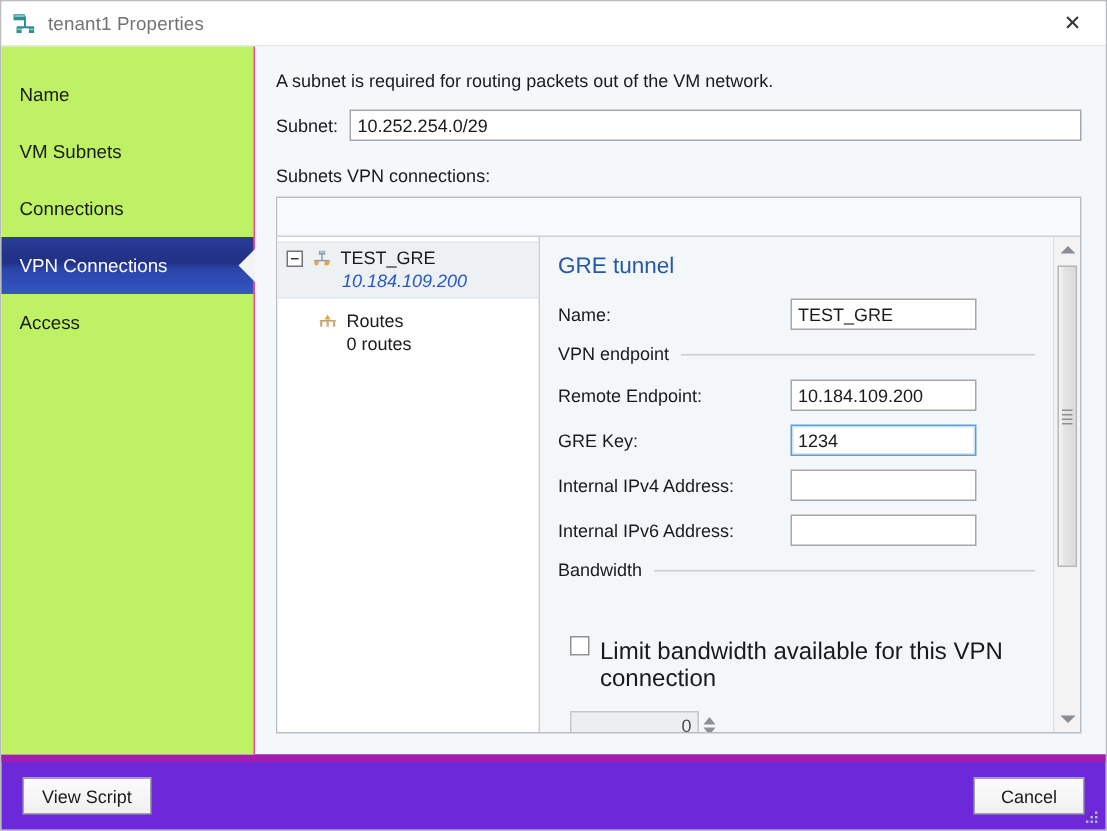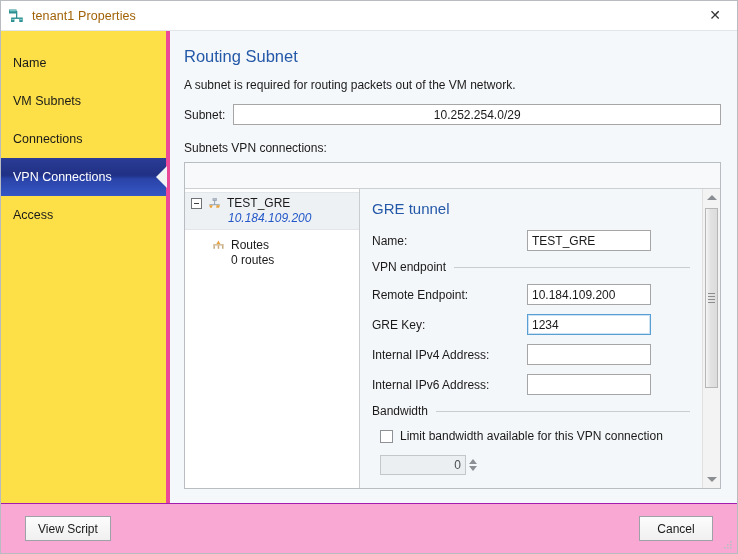--- a/index.html
+++ b/index.html
@@ -38,21 +38,21 @@
   }
   .title-icon {
     width: 18px;
     height: 18px;
     margin-left: 7px;
     margin-right: 6px;
     display: block;
   }
   .title-text {
     font-size: 12.5px;
-    color: #a16207;
+    color: #737373;
     letter-spacing: 0.1px;
   }
   .close-btn {
     position: absolute;
     right: 0;
     top: 0;
     width: 44px;
     height: 28px;
     display: flex;
     align-items: center;
@@ -68,22 +68,22 @@
     flex: 1;
     display: flex;
     min-height: 0;
     border-top: 1px solid #e3e6e8;
   }
 
   
   .sidebar {
     width: 169px;
     min-width: 169px;
-    background: #fde047;
-    border-right: 4px solid #ec4899;
+    background: #bef264;
+    border-right: 1px solid #ec4899;
     padding-top: 13px;
     box-sizing: border-box;
     position: relative;
   }
   .nav-item {
     height: 38px;
     display: flex;
     align-items: center;
     padding-left: 12px;
     font-size: 12.5px;
@@ -147,21 +147,20 @@
     font-family: "Liberation Sans", sans-serif;
     font-size: 12px;
     color: #1a1a1a;
     padding: 0 4px;
     line-height: 19px;
     outline: none;
   }
   .subnet-input {
     flex: 1;
     min-width: 0;
-    text-align: center;
   }
   .specify-label {
     font-size: 12px;
     margin-bottom: 7px;
   }
 
   
   .panel {
     flex: 1;
     min-height: 0;
@@ -339,21 +338,21 @@
   .cbox {
     width: 13px;
     height: 13px;
     box-sizing: border-box;
     border: 1px solid #8e9296;
     background: #ffffff;
     margin-right: 7px;
     flex-shrink: 0;
     cursor: default;
   }
-  .checklabel { font-size: 12px; }
+  .checklabel { font-size: 16px; margin-top: 28px; }
   .spinrow {
     display: flex;
     align-items: center;
     margin-left: 8px;
   }
   .spinlabel {
     font-size: 12px;
     color: #9a9fa4;
     margin-right: 8px;
   }
@@ -431,25 +430,25 @@
     align-items: center;
     justify-content: center;
   }
   .sb-grip { width: 7px; }
   .sb-grip div { height: 1px; background: #8d8d8d; margin: 2px 0; }
 
   
   .footer {
     height: 50px;
     min-height: 50px;
-    background: #f9a8d4;
-    border-top: 1px solid #a21caf;
-    display: flex;
-    align-items: center;
-    padding: 0 24px;
+    background: #6d28d9;
+    border-top: 5px solid #a21caf;
+    display: flex;
+    align-items: center;
+    padding: 0 14px;
     box-sizing: border-box;
   }
   .btn {
     height: 25px;
     min-width: 74px;
     box-sizing: border-box;
     border: 1px solid #9ea2a6;
     background: linear-gradient(to bottom, #fcfcfc 0%, #f0f0f0 100%);
     font-family: "Liberation Sans", sans-serif;
     font-size: 12px;
@@ -506,21 +505,20 @@
       <div class="nav-item selected">
         <span>VPN Connections</span>
       </div>
       <div class="nav-item">
         <span>Access</span>
       </div>
     </div>
 
     <div class="content">
 
-      <div class="page-title">Routing Subnet</div>
       <div class="page-desc">A subnet is required for routing packets out of the VM network.</div>
 
       <div class="subnet-row">
         <span class="subnet-label">Subnet:</span>
         <input class="txt subnet-input" type="text" value="10.252.254.0/29" style="">
       </div>
 
       <div class="specify-label">Subnets VPN connections:</div>
 
       <div class="panel">

